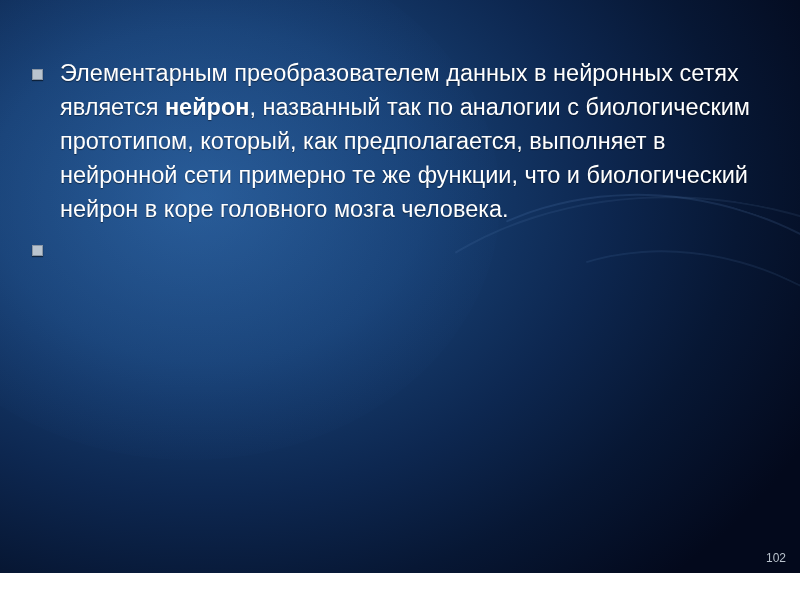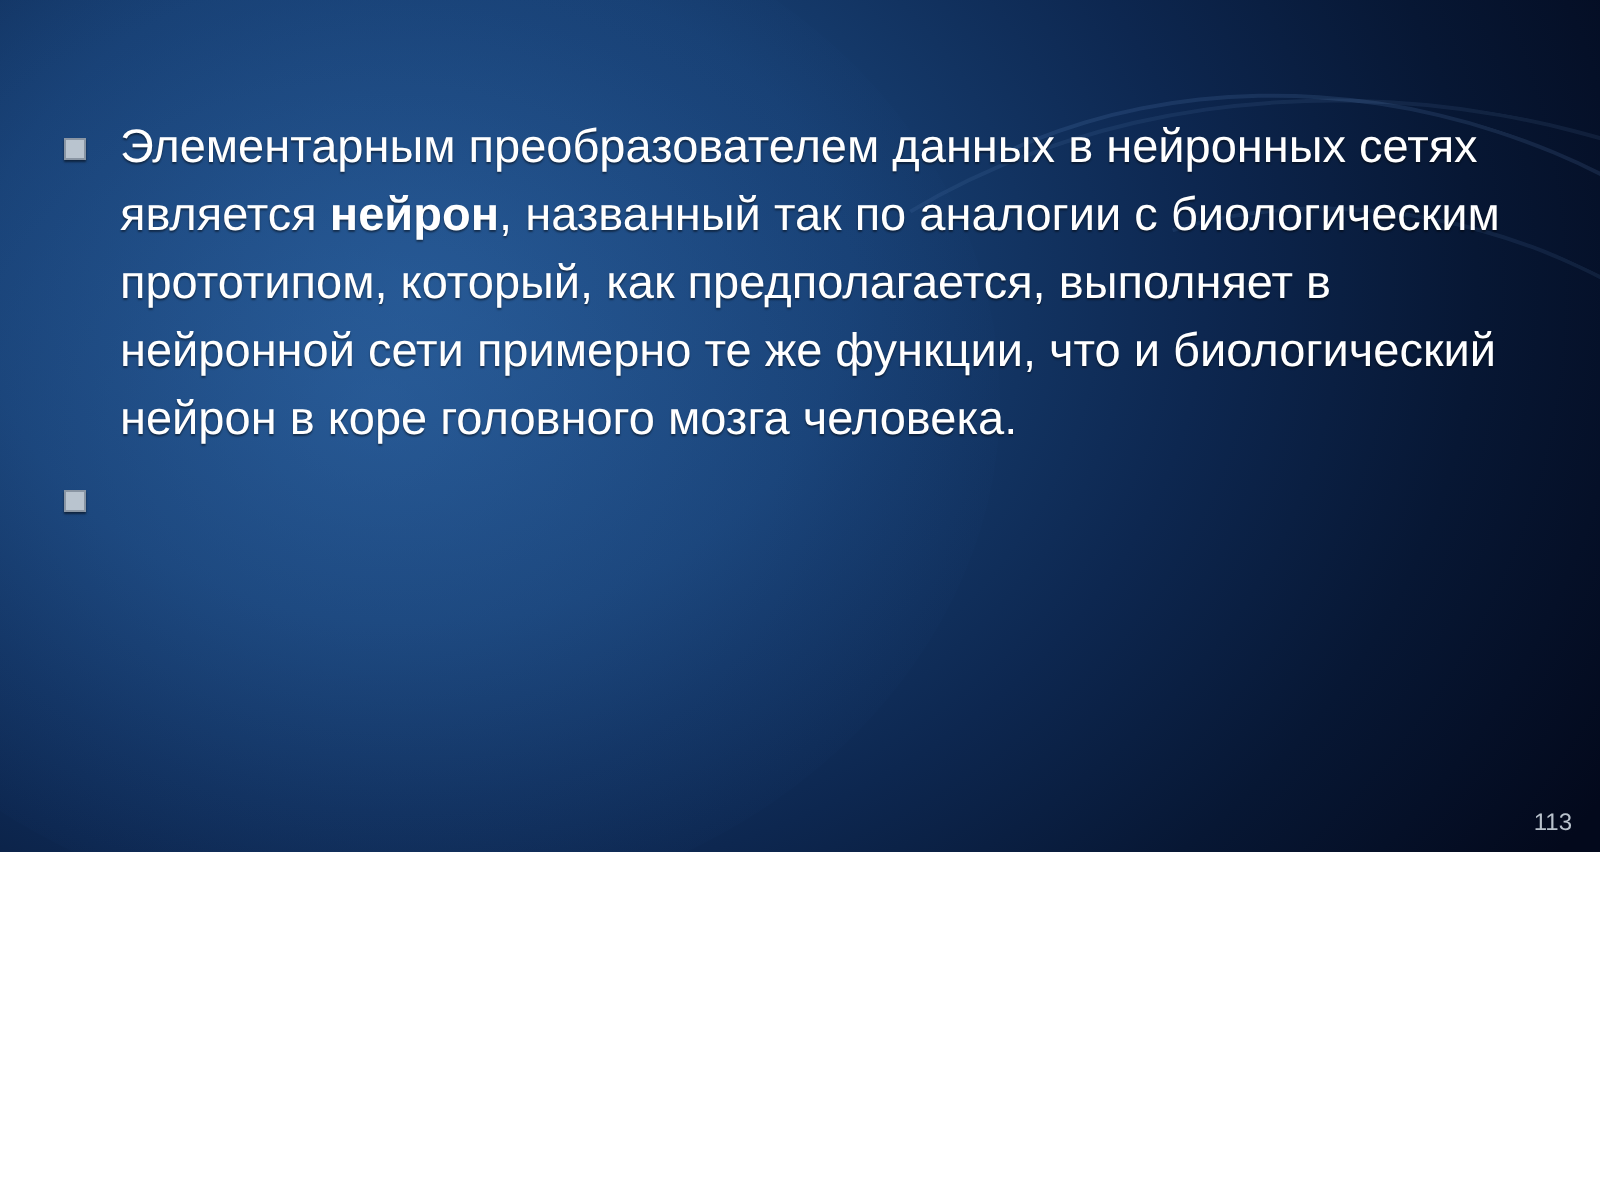--- a/index.html
+++ b/index.html
@@ -8,21 +8,21 @@
   }
   body {
     width: 800px;
     height: 600px;
     overflow: hidden;
     font-family: "Liberation Sans", sans-serif;
   }
   .slide {
     position: relative;
     width: 800px;
-    height: 426px;
+    height: 573px;
     background: #0a1a3c;
     background-image:
       radial-gradient(ellipse 680px 520px at 26% 34%, #1f4e86 0%, #173f72 32%, #0d2750 58%, #071734 78%, #03091c 100%);
     overflow: hidden;
   }
   
   .swirl {
     position: absolute;
     border-radius: 50%;
     border-style: solid;
@@ -117,14 +117,14 @@
       <li>
         <span class="bullet-marker"></span>
         <span class="bullet-text"><span>Элементарным преобразователем данных в нейронных сетях является </span><b>нейрон</b><span>, названный так по аналогии с биологическим прототипом, который, как предполагается, выполняет в нейронной сети примерно те же функции, что и  биологический нейрон в коре головного мозга человека.</span></span>
       </li>
       <li>
         <span class="bullet-marker"></span>
       </li>
     </ul>
   </div>
 
-  <div class="page-number">113</div>
+  <div class="page-number">102</div>
 </div>
 
 </body></html>

